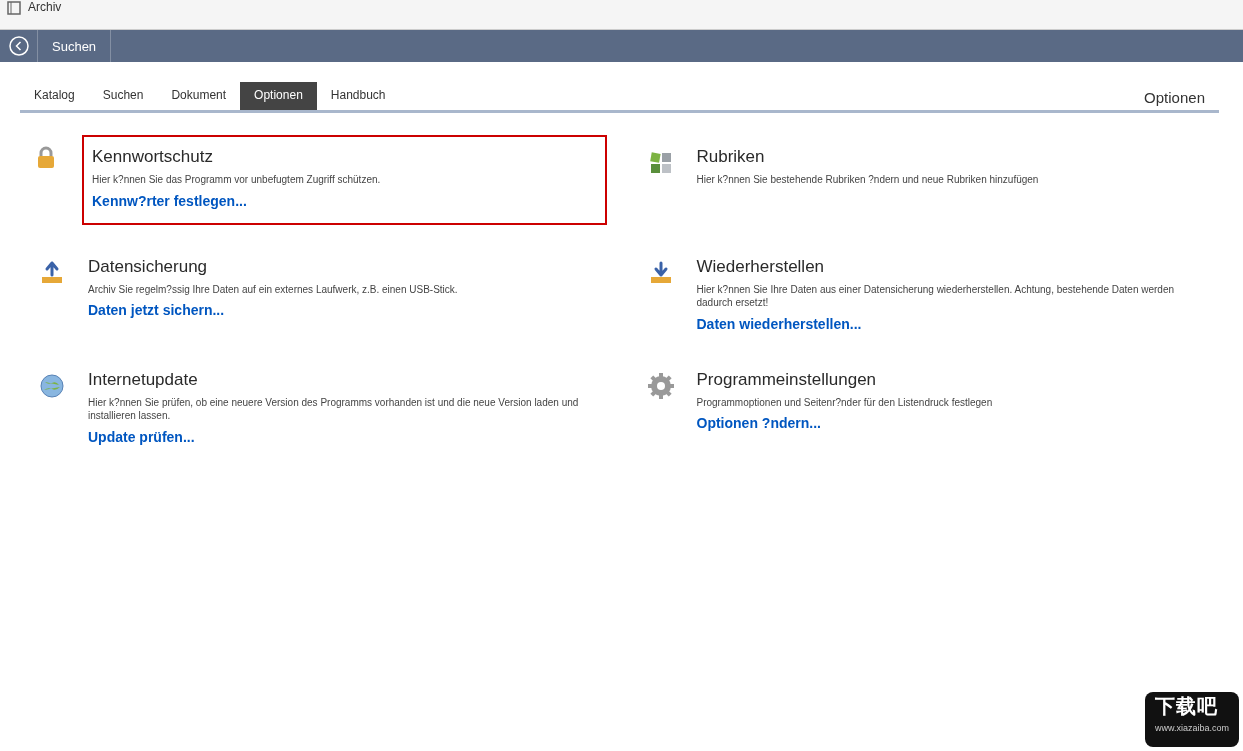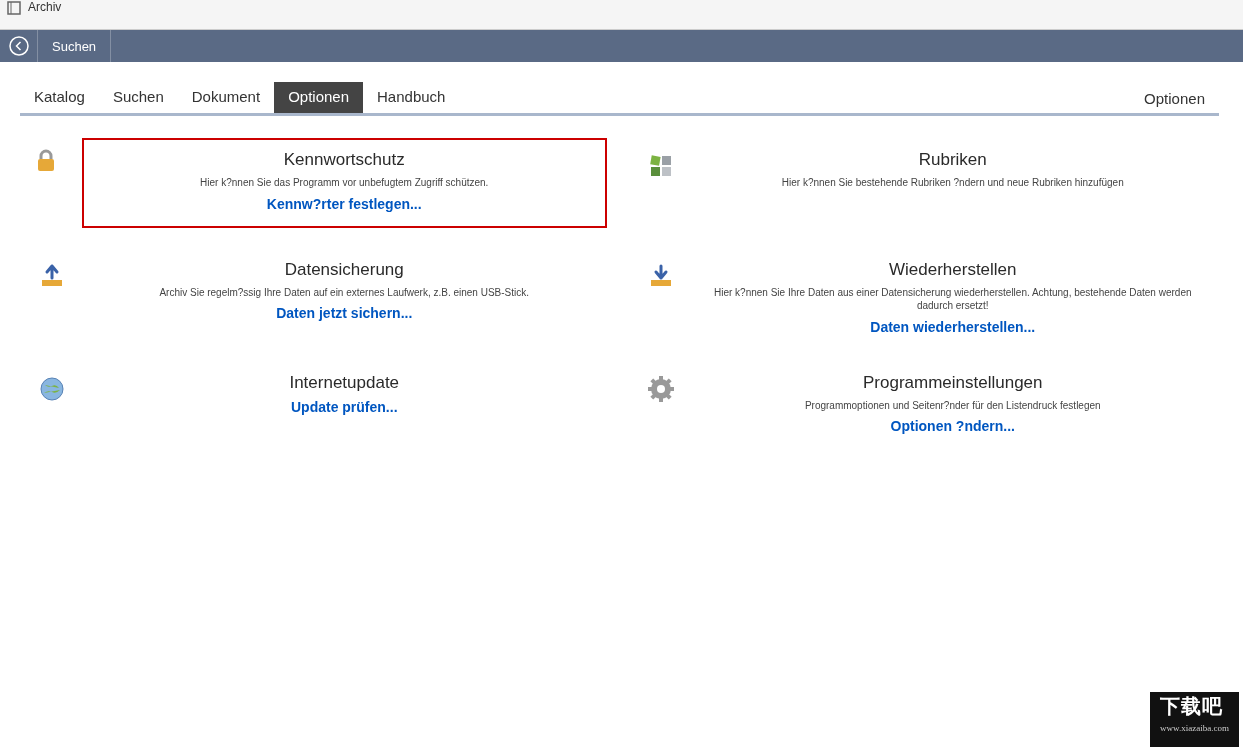--- a/index.html
+++ b/index.html
@@ -9,34 +9,34 @@
   .titlebar-icon { width: 16px; height: 16px; }
   .titlebar-text { font-size: 12px; color: #333; }
 
   .navbar { background: #5a6a85; height: 32px; display: flex; align-items: center; padding: 0; }
   .back-btn { width: 38px; height: 32px; display: flex; align-items: center; justify-content: center; border-right: 1px solid rgba(255,255,255,0.25); cursor: pointer; }
   .search-area { padding: 0 14px; height: 32px; display: flex; align-items: center; color: #fff; font-size: 13px; border-right: 1px solid rgba(255,255,255,0.25); }
 
   .content { padding: 20px 16px 0 20px; }
   .tabs-row { display: flex; align-items: center; border-bottom: 3px solid #a9b7cc; margin: 0 8px 28px 0; }
   .tabs { display: flex; gap: 0; }
-  .tab { padding: 6px 14px 8px; font-size: 15px; color: #333; cursor: pointer; }
+  .tab { padding: 6px 14px 8px; font-size: 12px; color: #333; cursor: pointer; }
   .tab.active { background: #444; color: #fff; }
   .right-label { margin-left: auto; padding: 6px 14px 4px; font-size: 15px; color: #333; }
 
   .grid { display: grid; grid-template-columns: 1fr 1fr; gap: 26px 30px; margin: 0 12px 0 8px; }
-  .card { display: flex; gap: 18px; align-items: flex-start; padding: 6px; text-align: center; }
+  .card { display: flex; gap: 18px; align-items: flex-start; padding: 6px; }
   .card.highlight { border: 2px solid #c00; padding: 10px 8px 14px; margin-top: -6px; }
   .card-icon { width: 36px; display:flex; justify-content:center; padding-top:2px; flex-shrink:0; }
   .card-body { flex: 1; }
   .card-title { font-size: 17px; font-weight: normal; color: #2a2a2a; margin-bottom: 6px; }
   .card-desc { font-size: 10px; color: #444; line-height: 1.35; margin-bottom: 6px; }
   .card-link { font-size: 14px; color: #0056c0; cursor: pointer; font-weight: bold; }
 
-  .watermark { position: fixed; right: 4px; bottom: 4px; background: #111; color: #fff; font-weight: bold; font-size: 20px; padding: 4px 10px 14px; line-height: 1; letter-spacing: 1px; font-family: Liberation Serif, serif; }
+  .watermark { position: fixed; right: 4px; bottom: 4px; background: #111; color: #fff; font-weight: bold; font-size: 20px; padding: 4px 10px 14px; line-height: 1; letter-spacing: 1px; font-family: Liberation Sans, sans-serif; border-radius: 8px; }
   .watermark small { display:block; font-size:9px; color:#ccc; letter-spacing:0; font-weight:normal; margin-top:8px;}
 </style>
 </head>
 <body>
 
 <div class="titlebar">
   <span class="titlebar-icon">
     <svg viewBox="0 0 16 16" width="16" height="16">
         <rect x="2" y="2" width="12" height="12" fill="none" stroke="#666" stroke-width="1.5"></rect>
         <path d="M5 2v12" stroke="#666"></path>
@@ -127,20 +127,21 @@
       <div class="card">
         <div class="card-icon">
           <svg width="28" height="28" viewBox="0 0 28 28">
             <circle cx="14" cy="14" r="11" fill="#89b6e0"></circle>
             <path d="M7 10q3 3 7 1t7 2M6 18q4-3 8-1t8-2" fill="#7cb342"></path>
             <ellipse cx="14" cy="14" rx="11" ry="11" fill="none" stroke="#5882b5"></ellipse>
           </svg>
         </div>
         <div class="card-body">
           <div class="card-title">Internetupdate</div>
+          <div class="card-desc">Hier k?nnen Sie prüfen, ob eine neuere Version des Programms vorhanden ist und die neue Version laden und installieren lassen.</div>
           <div class="card-link">Update prüfen...</div>
         </div>
       </div>
       <div class="card">
         <div class="card-icon">
           <svg width="28" height="28" viewBox="0 0 28 28">
             <circle cx="14" cy="14" r="10" fill="#999"></circle>
             <circle cx="14" cy="14" r="4" fill="#fff"></circle>
             <g fill="#999">
               <rect x="12" y="1" width="4" height="5"></rect>

